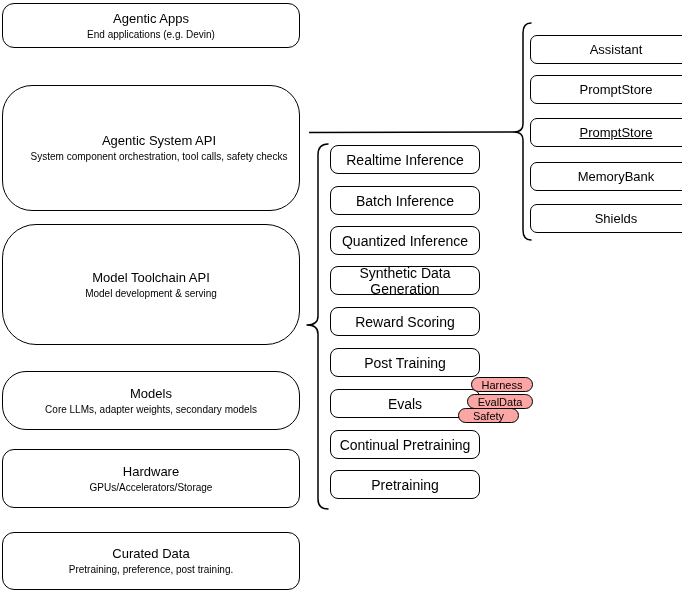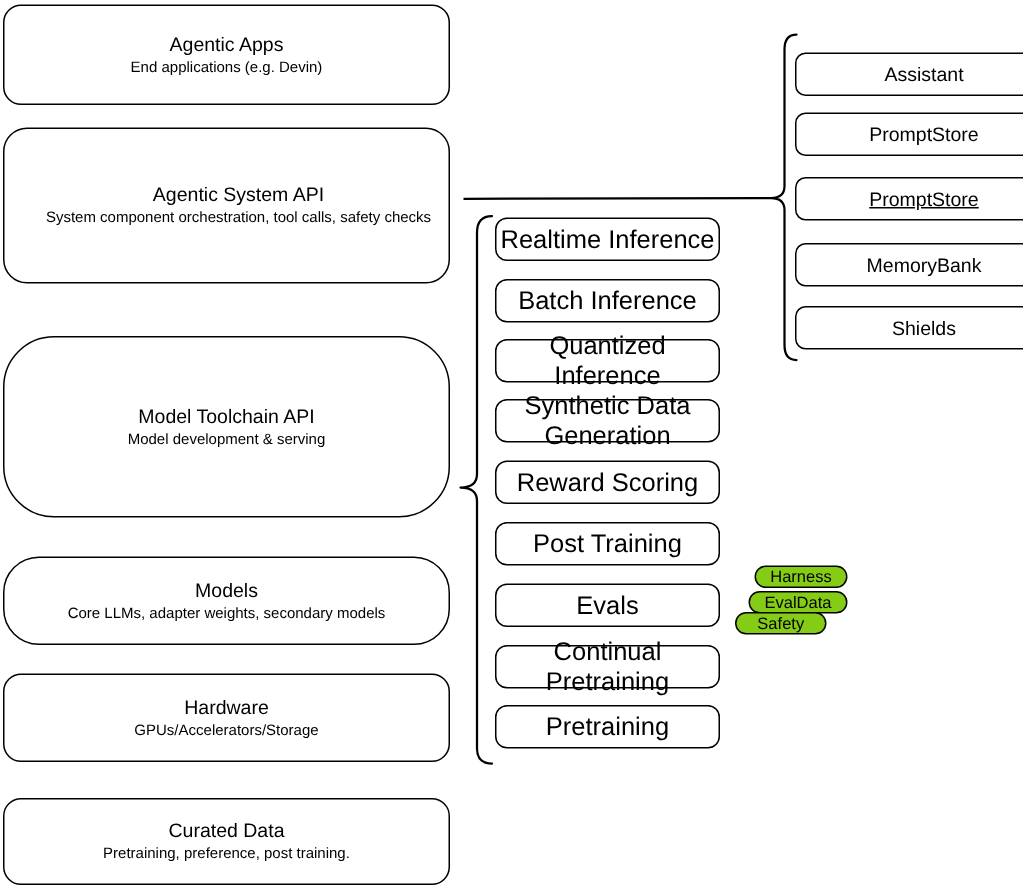--- a/index.html
+++ b/index.html
@@ -27,52 +27,51 @@
     display: flex;
     flex-direction: column;
     align-items: center;
     justify-content: center;
     text-align: center;
     z-index: 2;
   }
   .lbox { left: 2px; width: 298px; }
   .lbox .title { font-size: 13px; line-height: 15px; }
   .lbox .subtitle { font-size: 10px; line-height: 12px; margin-top: 3px; }
-  .mbox { left: 330px; width: 150px; height: 29px; border-radius: 8px; font-size: 17px; }
+  .mbox { left: 330px; width: 150px; height: 29px; border-radius: 8px; font-size: 14px; }
   .rbox { left: 530px; width: 172px; height: 29px; border-radius: 7px; font-size: 13px; }
   .pill {
     position: absolute;
-    background: #84cc16;
+    background: #fca5a5;
     border: 1.5px solid #000000;
     border-radius: 8px;
     box-sizing: border-box;
     display: flex;
     align-items: center;
     justify-content: center;
     font-size: 11px;
     z-index: 3;
-    margin-left: 32px;
   }
 </style>
 </head>
 <body>
 
 <div class="canvas">
 
   <svg class="overlay" viewBox="0 0 682 591" xmlns="http://www.w3.org/2000/svg">
     <path d="M 309 132.5 L 514 132" fill="none" stroke="#000000" stroke-width="1.5"></path>
     <path d="M 531 23 Q 523 23 523 33 L 523 124 Q 523 132 514 132 Q 523 132 523 140 L 523 230 Q 523 240 531 240" fill="none" stroke="#000000" stroke-width="1.5" stroke-linejoin="round" stroke-linecap="round"></path>
     <path d="M 328 144 Q 318 144 318 155 L 318 316 Q 318 325 307 325 Q 318 325 318 334 L 318 499 Q 318 509 328 509" fill="none" stroke="#000000" stroke-width="1.5" stroke-linejoin="round" stroke-linecap="round"></path>
   </svg>
 
-  <div class="node lbox" style="top:3px;height:67px;border-radius:12px;">
+  <div class="node lbox" style="top:3px;height:45px;border-radius:12px;">
     <div class="title">Agentic Apps</div>
     <div class="subtitle">End applications (e.g. Devin)</div>
   </div>
-  <div class="node lbox" style="top:85px;height:104px;border-radius:16px;padding-left:16px;">
+  <div class="node lbox" style="top:85px;height:126px;border-radius:30px;padding-left:16px;">
     <div class="title">Agentic System API</div>
     <div class="subtitle">System component orchestration, tool calls, safety checks</div>
   </div>
   <div class="node lbox" style="top:224px;height:121px;border-radius:34px;">
     <div class="title">Model Toolchain API</div>
     <div class="subtitle">Model development &amp; serving</div>
   </div>
   <div class="node lbox" style="top:371px;height:59px;border-radius:24px;">
     <div class="title">Models</div>
     <div class="subtitle">Core LLMs, adapter weights, secondary models</div>

